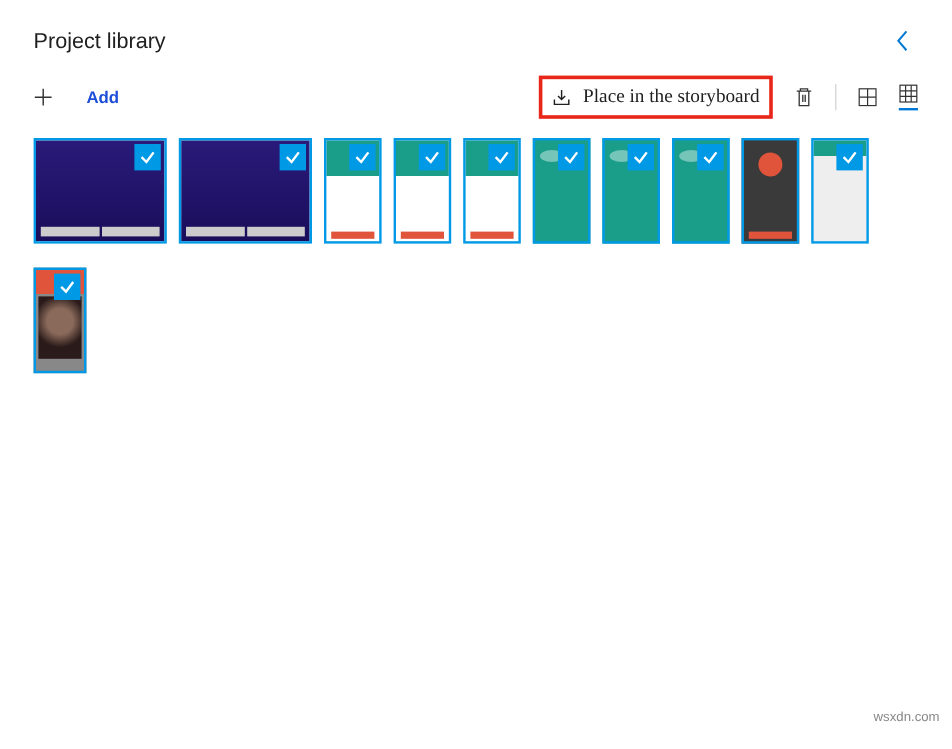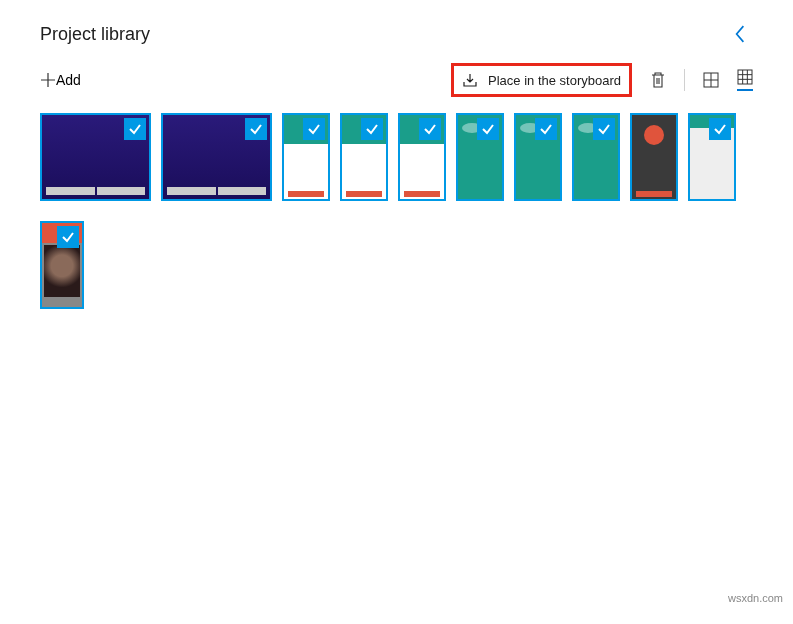--- a/index.html
+++ b/index.html
@@ -5,21 +5,21 @@
     * { margin: 0; padding: 0; box-sizing: border-box; }
     body {
       font-family: "Segoe UI", -apple-system, sans-serif;
       background: #ffffff;
       width: 793px;
       height: 624px;
       overflow: hidden;
       position: relative;
     }
     .container {
-      padding: 24px 40px;
+      padding: 24px 28px;
     }
     .header {
       display: flex;
       justify-content: space-between;
       align-items: center;
       margin-bottom: 18px;
     }
     .title {
       font-size: 18px;
       font-weight: 400;
@@ -33,40 +33,42 @@
     }
     .toolbar {
       display: flex;
       justify-content: space-between;
       align-items: center;
       margin-bottom: 16px;
     }
     .add-btn {
       display: flex;
       align-items: center;
-      gap: 0;
+      gap: 28px;
       cursor: pointer;
       font-size: 14px;
-      color: #000000;
+      color: #1d4ed8;
+      font-weight: bold;
     }
     .add-btn svg { color: #333; }
     .right-actions {
       display: flex;
       align-items: center;
       gap: 18px;
     }
     .place-btn {
       display: flex;
       align-items: center;
       gap: 10px;
       padding: 6px 8px;
       border: 3px solid #e8271a;
       cursor: pointer;
-      font-size: 13px;
+      font-size: 16px;
       color: #202020;
+      font-family: Liberation Serif, serif;
     }
     .icon-btn {
       display: flex;
       align-items: center;
       justify-content: center;
       cursor: pointer;
       color: #333;
     }
     .divider {
       width: 1px;

